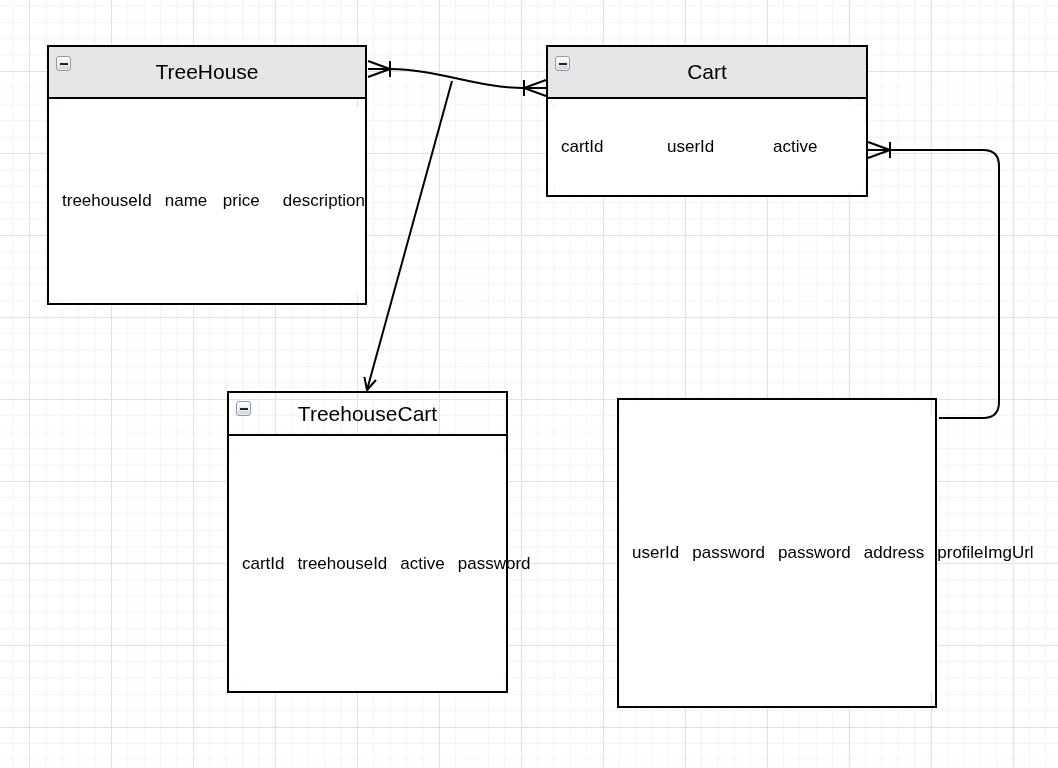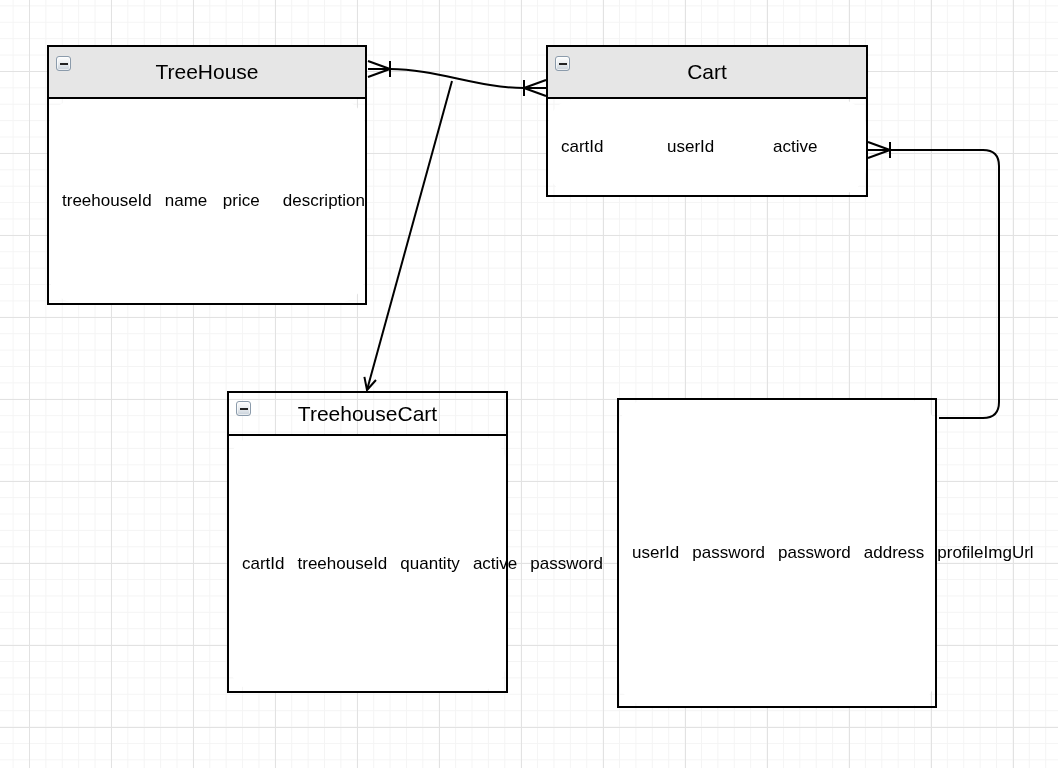--- a/index.html
+++ b/index.html
@@ -172,21 +172,20 @@
   <div class="entity" id="entity-treehousecart">
     <div class="entity-header">
       <span class="collapse-btn">
         <span class="minus-glyph"></span>
       </span>
       <span>TreehouseCart</span>
     </div>
     <div class="entity-body">
       <div class="field-row">cartId</div>
       <div class="field-row">treehouseId</div>
-      <div class="field-row">quantity</div>
       <div class="field-row">active</div>
       <div class="field-row">password</div>
     </div>
   </div>
 
   <div class="entity" id="entity-user">
     <div class="entity-body">
       <div class="field-row">userId</div>
       <div class="field-row">password</div>
       <div class="field-row">password</div>

